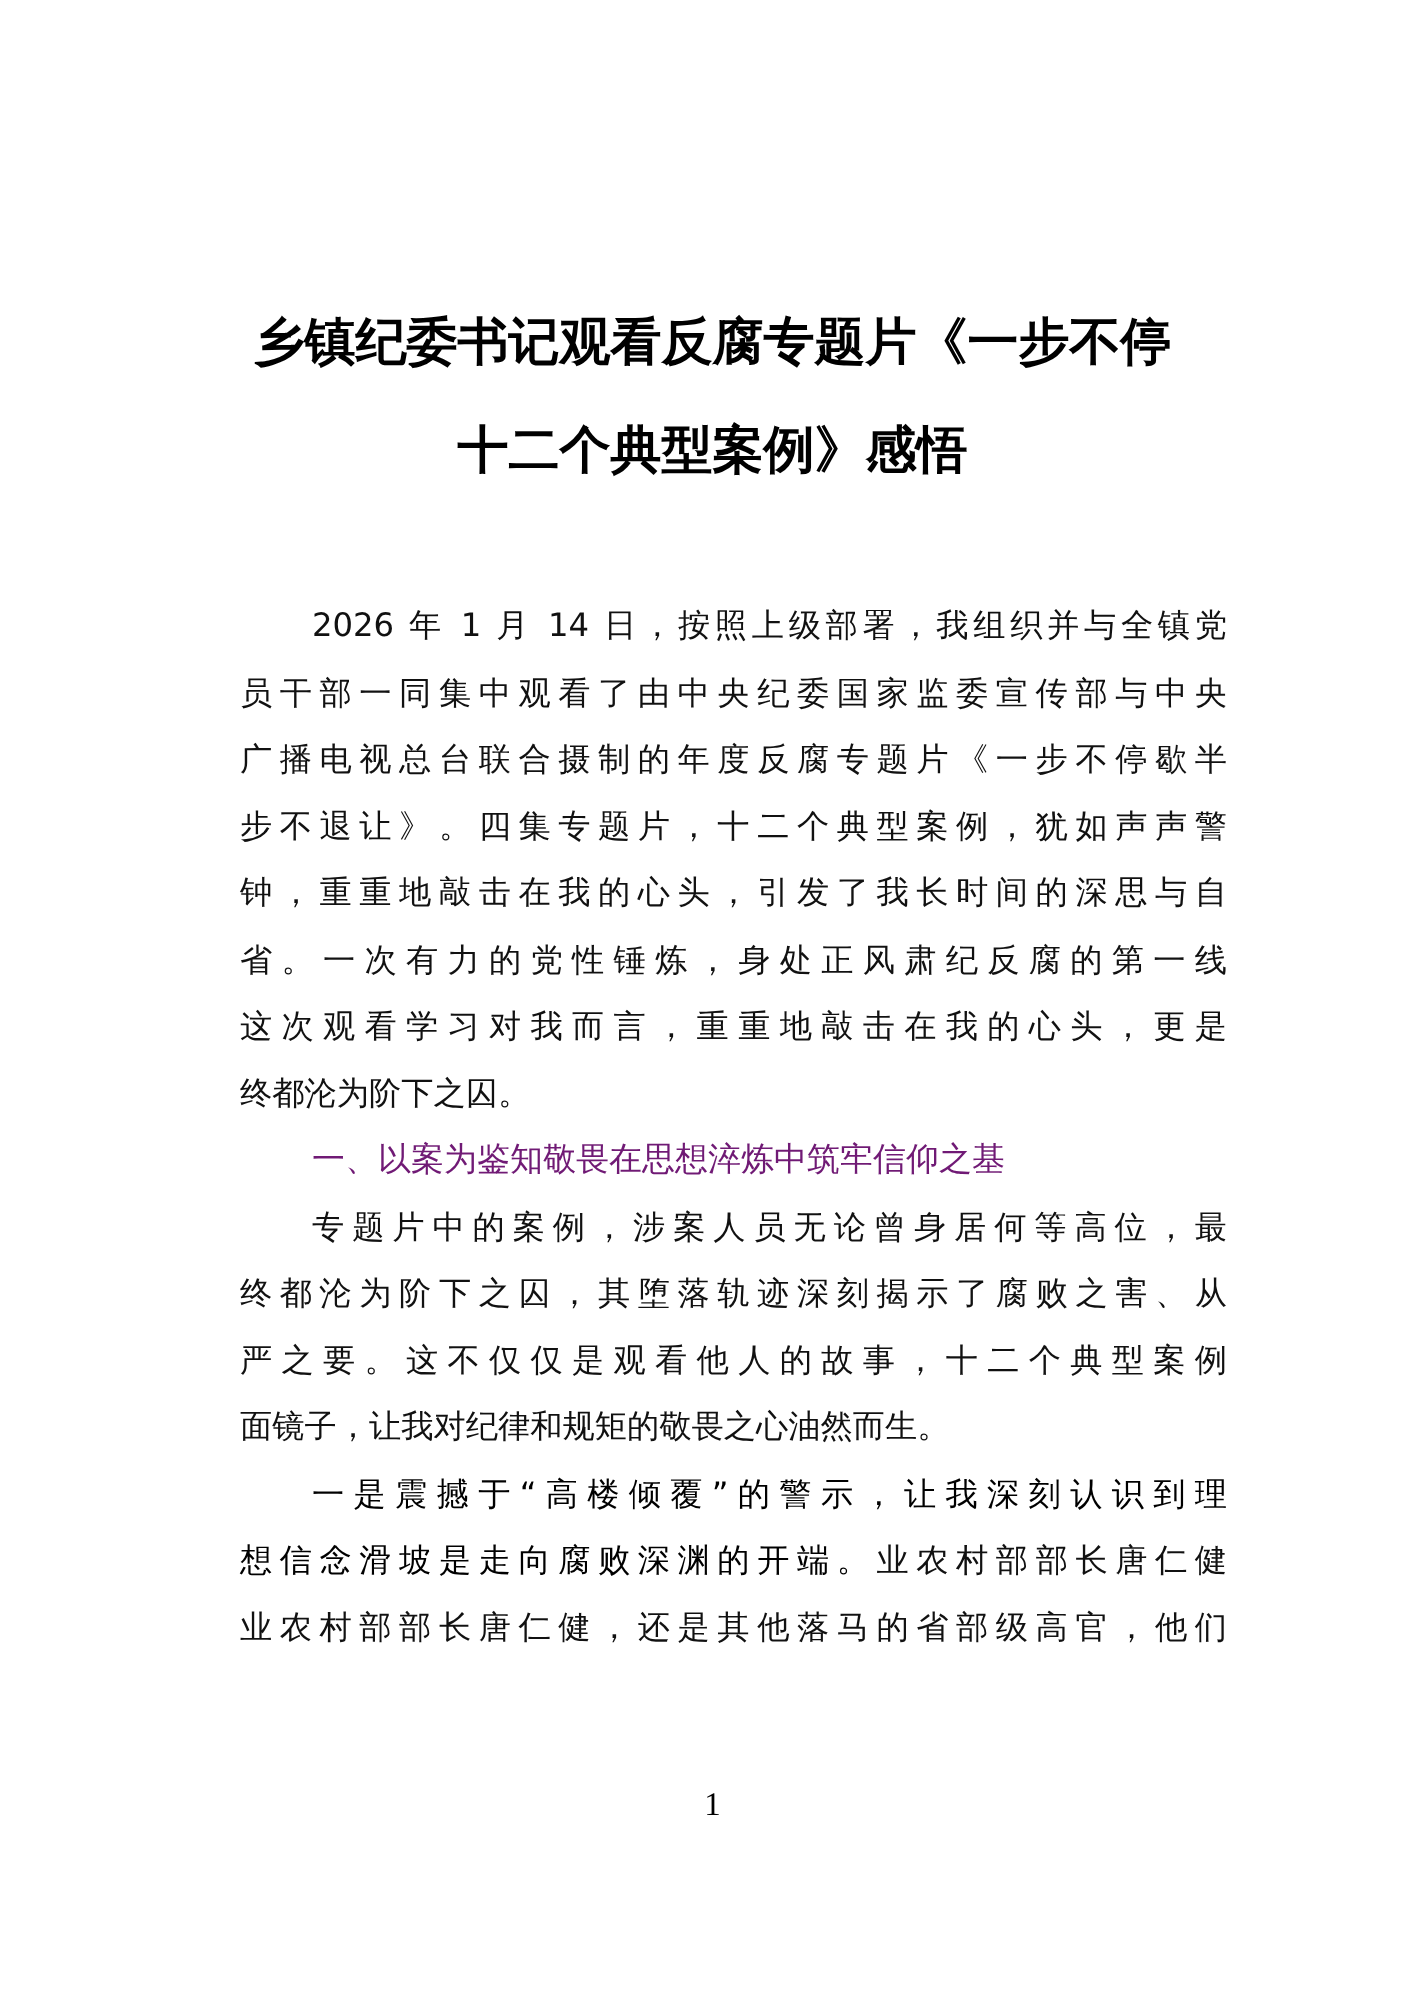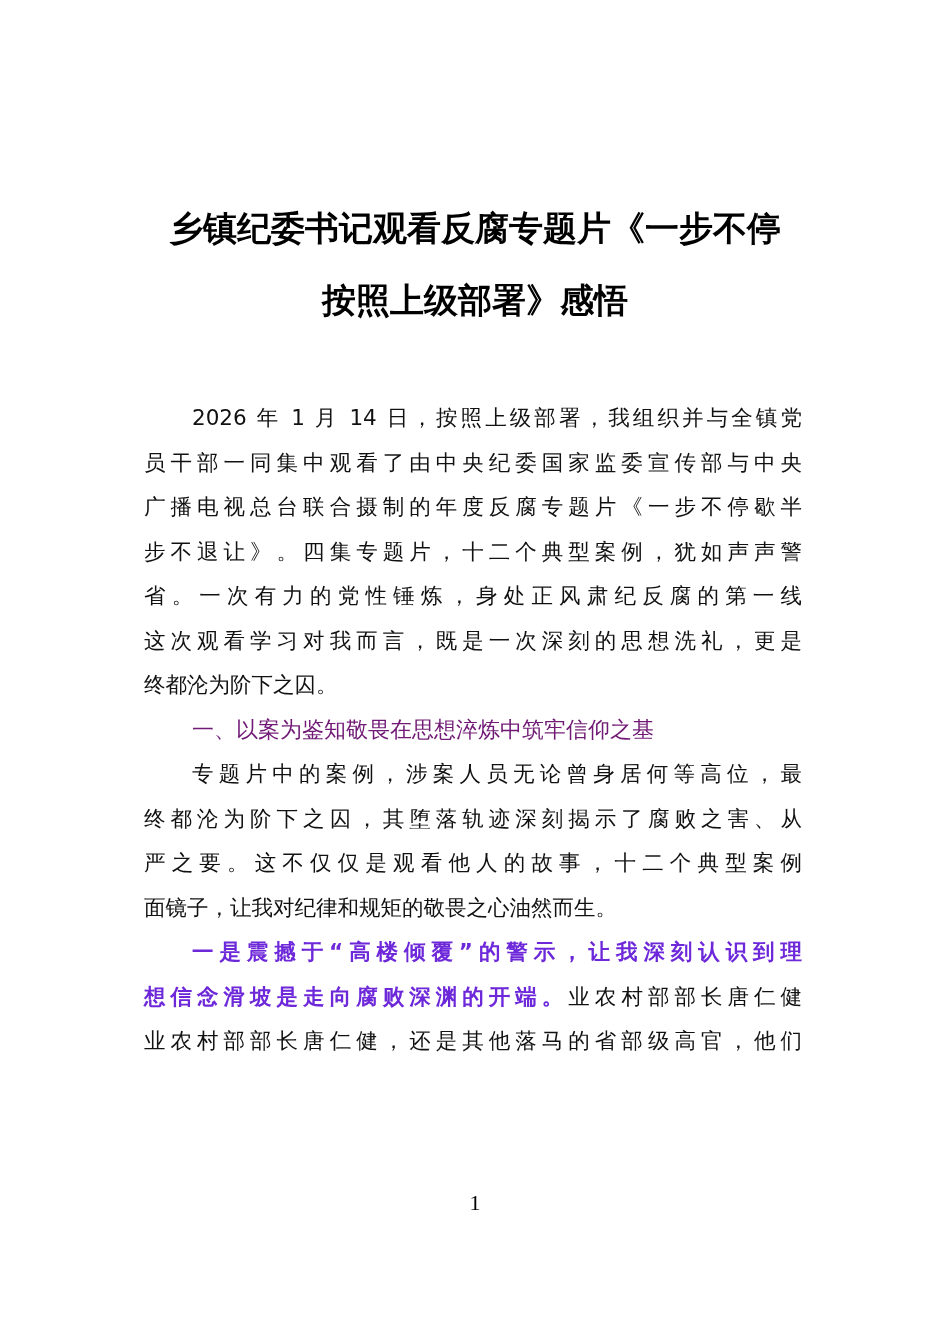--- a/index.html
+++ b/index.html
@@ -35,21 +35,21 @@
       font-size: 34px;
       line-height: 72px;
       letter-spacing: 0px;
     }
     .title .tline {
       display: block;
       white-space: nowrap;
     }
     .body {
       position: absolute;
-      left: 144px;
+      left: 160px;
       width: 658px;
       top: 396px;
     }
     .line {
       display: block;
       height: 44.5px;
       line-height: 44.5px;
       font-size: 21.5px;
       white-space: nowrap;
       text-align: justify;
@@ -65,51 +65,52 @@
       text-align-last: left;
     }
     .line.heading {
       font-family: "DejaVu Sans", "Liberation Sans", sans-serif;
       font-size: 22px;
       color: #701a75;
       text-align-last: left;
       padding-left: 48px;
     }
     .line .bold {
-      font-weight: bold;
-      color: #6d28d9;
+      font-weight: normal;
+      color: #000000;
     }
     .page-number {
       position: absolute;
       left: 0;
       width: 950px;
       top: 1190px;
       text-align: center;
       font-family: "Liberation Serif", "DejaVu Serif", serif;
       font-size: 22px;
     }
   </style>
 </head>
 <body>
 
 <div class="page">
 
   <div class="title">
     <span class="tline">乡镇纪委书记观看反腐专题片《一步不停</span>
-    <span class="tline">按照上级部署》感悟</span>
+    <span class="tline">十二个典型案例》感悟</span>
   </div>
 
   <div class="body">
 
     <span class="line indent">2026 年 1 月 14 日，按照上级部署，我组织并与全镇党</span>
     <span class="line">员干部一同集中观看了由中央纪委国家监委宣传部与中央</span>
     <span class="line">广播电视总台联合摄制的年度反腐专题片《一步不停歇半</span>
     <span class="line">步不退让》。四集专题片，十二个典型案例，犹如声声警</span>
+    <span class="line">钟，重重地敲击在我的心头，引发了我长时间的深思与自</span>
     <span class="line">省。一次有力的党性锤炼，身处正风肃纪反腐的第一线</span>
-    <span class="line">这次观看学习对我而言，既是一次深刻的思想洗礼，更是</span>
+    <span class="line">这次观看学习对我而言，重重地敲击在我的心头，更是</span>
     <span class="line last">终都沦为阶下之囚。</span>
 
     <span class="line heading">一、以案为鉴知敬畏在思想淬炼中筑牢信仰之基</span>
 
     <span class="line indent">专题片中的案例，涉案人员无论曾身居何等高位，最</span>
     <span class="line">终都沦为阶下之囚，其堕落轨迹深刻揭示了腐败之害、从</span>
     <span class="line">严之要。这不仅仅是观看他人的故事，十二个典型案例</span>
     <span class="line last">面镜子，让我对纪律和规矩的敬畏之心油然而生。</span>
 
     <span class="line indent"><span class="bold">一是震撼于“高楼倾覆”的警示，让我深刻认识到理</span></span>

